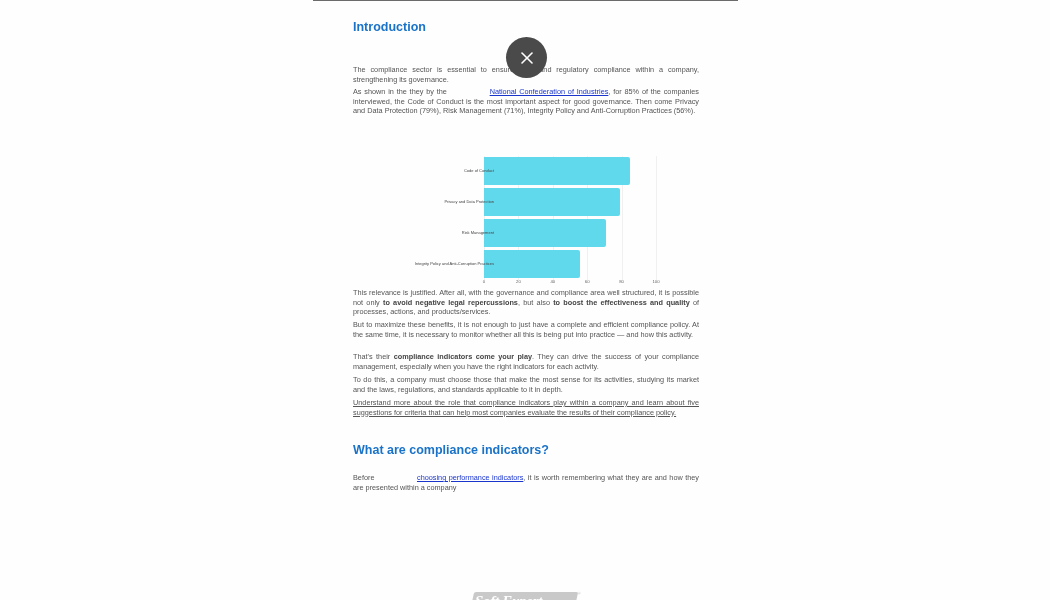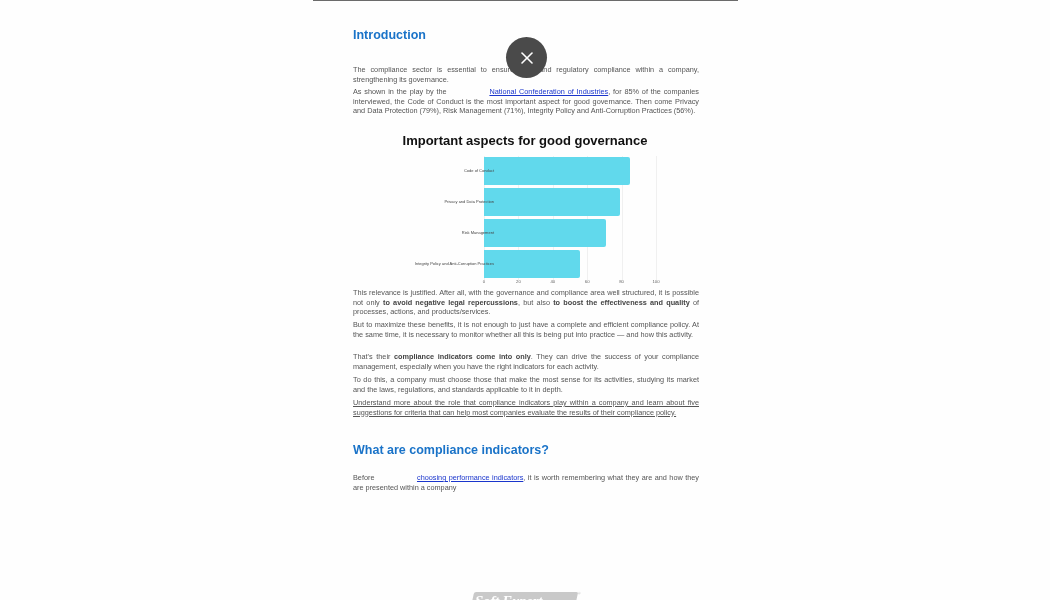--- a/index.html
+++ b/index.html
@@ -26,43 +26,42 @@
   .logo-text { position: absolute; left: 4px; top: 2px; font-size: 15px; font-weight: bold; font-style: italic; color: #fff; letter-spacing: -0.3px; }
   .logo-tag { position: absolute; left: 2px; top: 22px; font-size: 5px; color: #b0b0b0; font-style: italic; white-space: nowrap; }
   .logo-reg { position: absolute; left: 106px; top: 0; font-size: 5px; color: #bbb; }
 </style>
 </head>
 <body>
 
 <div class="topline"></div>
 
 <div class="doc">
-  <h2 class="sec" style="top:28px;">Introduction</h2>
+  <h2 class="sec" style="top:20px;">Introduction</h2>
 
   <p class="par" style="top:65px;">The compliance sector is essential to ensure legal and regulatory compliance within a company, strengthening its governance.</p>
 
-  <p class="par" style="top:87px;"><span>As shown in the play by the </span><a class="lnk" href="#">National Confederation of Industries</a><span>, for 85% of the companies interviewed, the Code of Conduct is the most important aspect for good governance. Then come Privacy and Data Protection (79%), Risk Management (71%), Integrity Policy and Anti-Corruption Practices (56%).</span></p>
+  <p class="par" style="top:87px;"><span>As shown in the they by the </span><a class="lnk" href="#">National Confederation of Industries</a><span>, for 85% of the companies interviewed, the Code of Conduct is the most important aspect for good governance. Then come Privacy and Data Protection (79%), Risk Management (71%), Integrity Policy and Anti-Corruption Practices (56%).</span></p>
 
   <p class="par" style="top:288px;"><span>This relevance is justified. After all, with the governance and compliance area well structured, it is possible not only </span><b>to avoid negative legal repercussions</b><span>, but also </span><b>to boost the effectiveness and quality</b><span> of processes, actions, and products/services.</span></p>
 
   <p class="par" style="top:320px;">But to maximize these benefits, it is not enough to just have a complete and efficient compliance policy. At the same time, it is necessary to monitor whether all this is being put into practice — and how this activity.</p>
 
-  <p class="par" style="top:352px;"><span>That's their </span><b>compliance indicators come into only</b><span>. They can drive the success of your compliance management, especially when you have the right indicators for each activity.</span></p>
+  <p class="par" style="top:352px;"><span>That's their </span><b>compliance indicators come your play</b><span>. They can drive the success of your compliance management, especially when you have the right indicators for each activity.</span></p>
 
   <p class="par" style="top:375px;">To do this, a company must choose those that make the most sense for its activities, studying its market and the laws, regulations, and standards applicable to it in depth.</p>
 
   <p class="par" style="top:398px;text-decoration:underline;">Understand more about the role that compliance indicators play within a company and learn about five suggestions for criteria that can help most companies evaluate the results of their compliance policy.</p>
 
   <h2 class="sec" style="top:443px;">What are compliance indicators?</h2>
 
   <p class="par" style="top:473px;"><span>Before </span><a class="lnk" href="#">choosing performance indicators</a><span>, it is worth remembering what they are and how they are presented within a company</span></p>
 </div>
 
 <div class="chart">
-  <div class="chart-title">Important aspects for good governance</div>
   <div class="plot">
     <div class="grid" style="left:0;"></div>
     <div class="grid" style="left:34.4px;"></div>
     <div class="grid" style="left:68.8px;"></div>
     <div class="grid" style="left:103.2px;"></div>
     <div class="grid" style="left:137.6px;"></div>
     <div class="grid" style="left:172px;"></div>
 
     <div class="bar-row" style="top:1px;">
       <div class="bar" style="width:146.2px;"></div>

